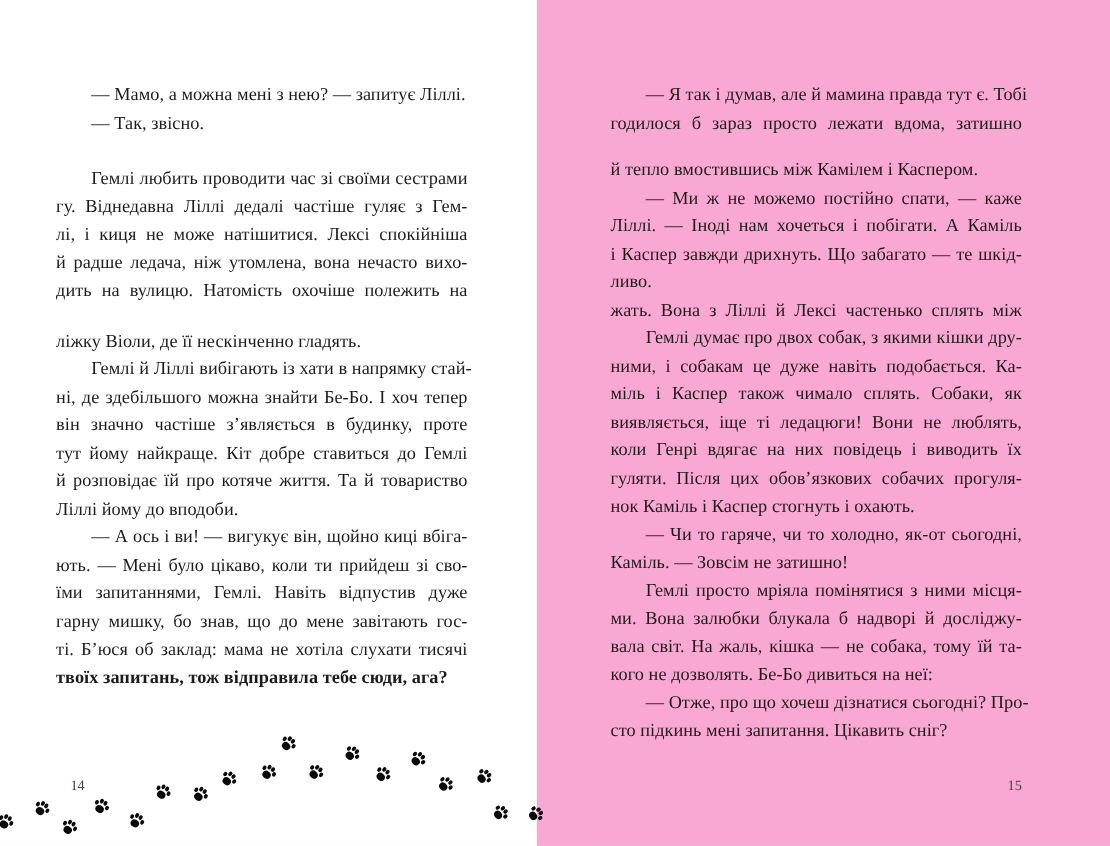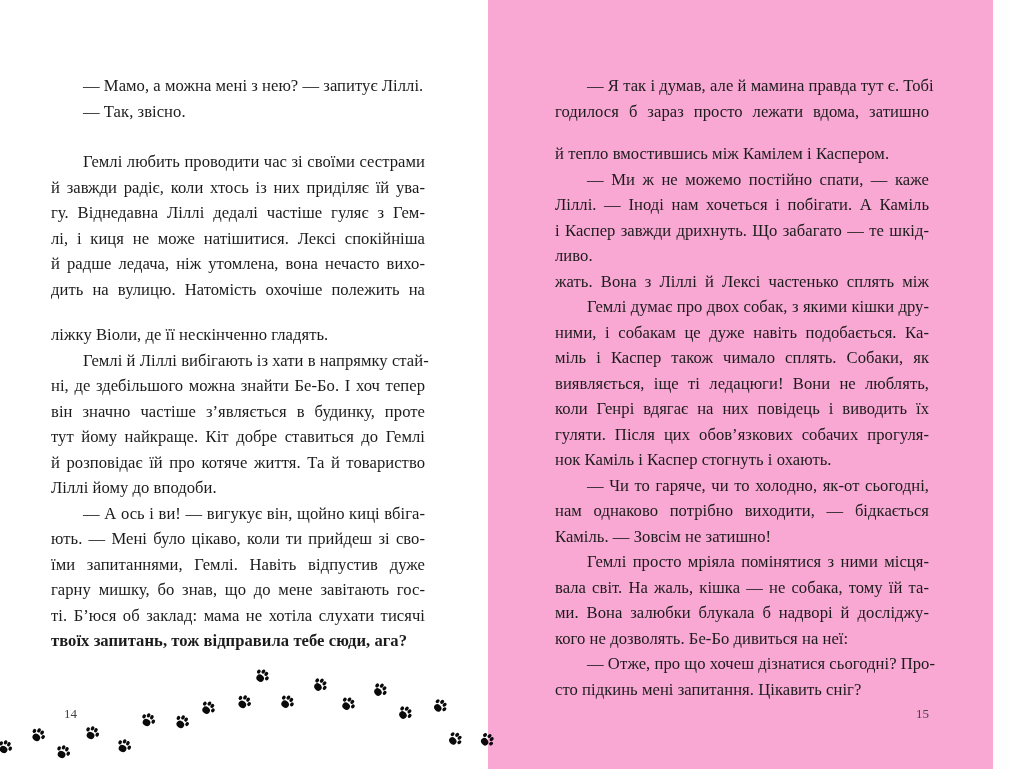--- a/index.html
+++ b/index.html
@@ -3,21 +3,21 @@
 <meta charset="utf-8">
 <style>
   html, body { margin: 0; padding: 0; }
   body {
     width: 1009px; height: 769px; overflow: hidden;
     background: #fdfdfd; position: relative;
     font-family: "Liberation Serif", "DejaVu Serif", serif;
     color: #1b1b1b;
   }
   .spread { position: absolute; inset: 0; }
-  .page { position: absolute; top: 0; height: 769px; }
+  .page { position: absolute; top: 0; height: 769px; padding-left: 38px; }
   .page-left { left: 0; width: 504px; background: #ffffff; }
   .page-right { left: 488px; width: 505px; background: #f9a8d4; }
   .text-block {
     position: absolute;
     font-size: 16.6px;
     line-height: 25.5px;
     text-align: justify;
     hyphens: manual;
     letter-spacing: 0.05px;
   }
@@ -46,21 +46,20 @@
     <div class="text-block left-block" id="left-text">
         <p class="para">
           <span class="line last">— Мамо, а можна мені з нею? — запитує Ліллі.</span>
         </p>
         <p class="para">
           <span class="line last">— Так, звісно.</span>
         </p>
         <div class="gap"></div>
         <p class="para">
           <span class="line">Гемлі любить проводити час зі своїми сестрами</span>
-          <span class="line" style="text-indent: -16px;">й завжди радіє, коли хтось із них приділяє їй ува-</span>
           <span class="line" style="text-indent: -16px;">гу. Віднедавна Ліллі дедалі частіше гуляє з Гем-</span>
           <span class="line" style="text-indent: -16px;">лі, і киця не може натішитися. Лексі спокійніша</span>
           <span class="line" style="text-indent: -16px;">й радше ледача, ніж утомлена, вона нечасто вихо-</span>
           <span class="line" style="text-indent: -16px;">дить на вулицю. Натомість охочіше полежить на</span>
           <span class="line last" style="text-indent: -16px; margin-top: 20px;">ліжку Віоли, де її нескінченно гладять.</span>
         </p>
         <p class="para">
           <span class="line">Гемлі й Ліллі вибігають із хати в напрямку стай-</span>
           <span class="line" style="text-indent: -16px;">ні, де здебільшого можна знайти Бе-Бо. І хоч тепер</span>
           <span class="line" style="text-indent: -16px;">він значно частіше з’являється в будинку, проте</span>
@@ -97,27 +96,26 @@
           <span class="line">Гемлі думає про двох собак, з якими кішки дру-</span>
           <span class="line" style="text-indent: -16px;">ними, і собакам це дуже навіть подобається. Ка-</span>
           <span class="line" style="text-indent: -16px;">міль і Каспер також чимало сплять. Собаки, як</span>
           <span class="line" style="text-indent: -16px;">виявляється, іще ті ледацюги! Вони не люблять,</span>
           <span class="line" style="text-indent: -16px;">коли Генрі вдягає на них повідець і виводить їх</span>
           <span class="line" style="text-indent: -16px;">гуляти. Після цих обов’язкових собачих прогуля-</span>
           <span class="line last" style="text-indent: -16px;">нок Каміль і Каспер стогнуть і охають.</span>
         </p>
         <p class="para">
           <span class="line">— Чи то гаряче, чи то холодно, як-от сьогодні,</span>
-          <span class="line" style="text-indent: -16px;">нам однаково потрібно виходити, — бідкається</span>
           <span class="line last" style="text-indent: -16px;">Каміль. — Зовсім не затишно!</span>
         </p>
         <p class="para">
           <span class="line">Гемлі просто мріяла помінятися з ними місця-</span>
+          <span class="line" style="text-indent: -16px;">ми. Вона залюбки блукала б надворі й досліджу-</span>
           <span class="line" style="text-indent: -16px;">вала світ. На жаль, кішка — не собака, тому їй та-</span>
-          <span class="line" style="text-indent: -16px;">ми. Вона залюбки блукала б надворі й досліджу-</span>
           <span class="line last" style="text-indent: -16px;">кого не дозволять. Бе-Бо дивиться на неї:</span>
         </p>
         <p class="para">
           <span class="line">— Отже, про що хочеш дізнатися сьогодні? Про-</span>
           <span class="line last" style="text-indent: -16px;">сто підкинь мені запитання. Цікавить сніг?</span>
         </p>
       </div>
     <div class="page-number pn-right">15</div>
   </div>
   <div id="paw-trail">

